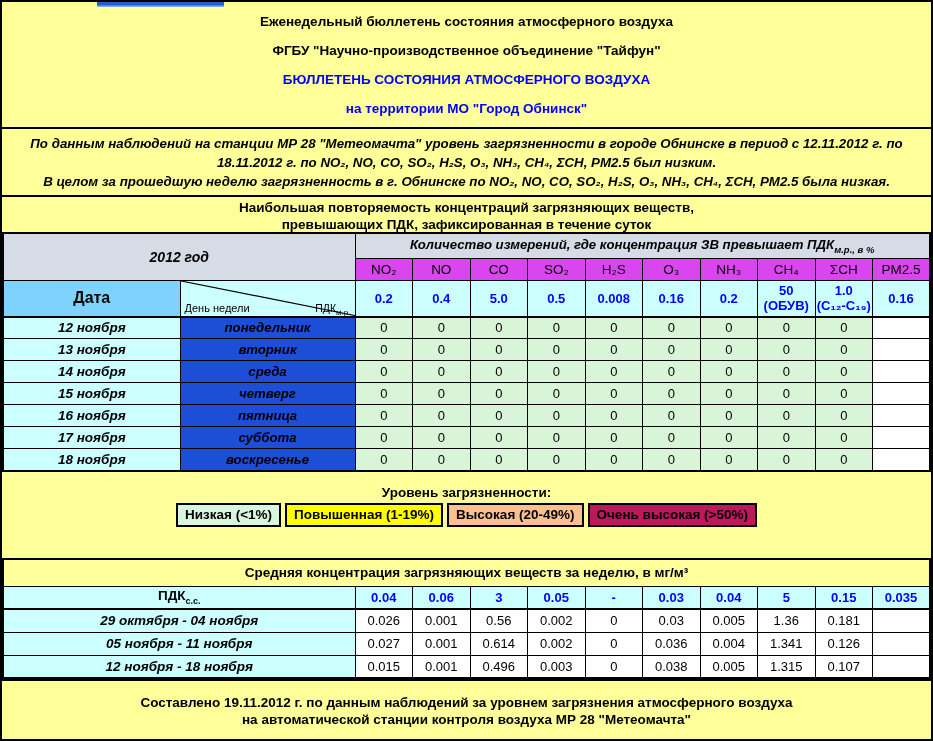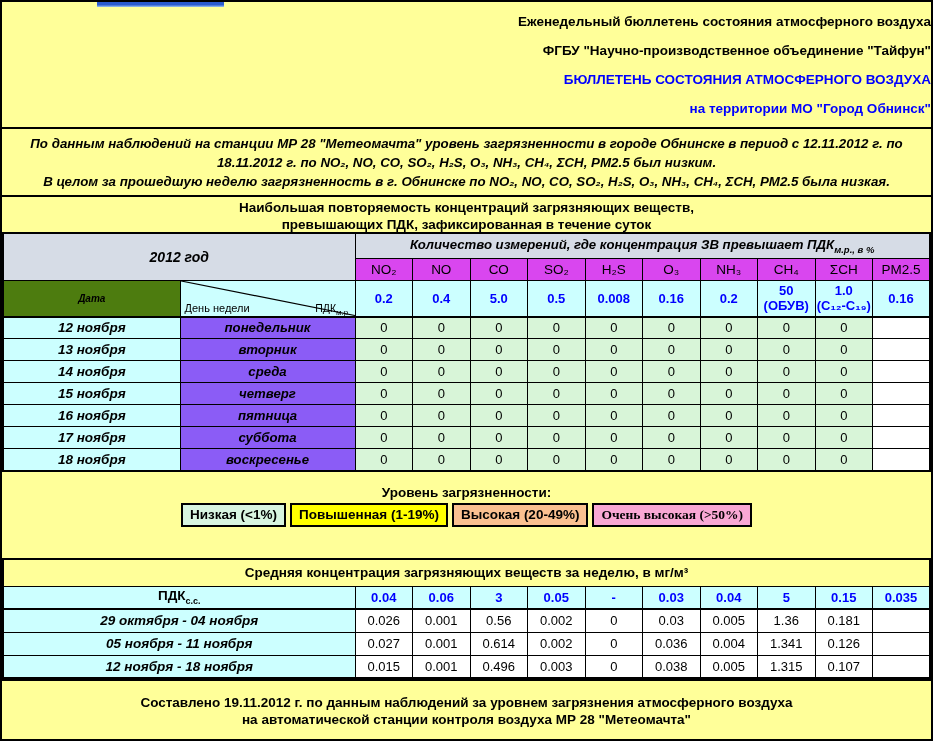--- a/index.html
+++ b/index.html
@@ -13,21 +13,21 @@
     color:#000;
     display:flex;flex-direction:column;
     overflow:hidden;
   }
   .top-artifact{
     position:absolute;left:95px;top:0;width:127px;height:5px;
     background:linear-gradient(to bottom,#2B5BD0 55%,#9FC4F0);
     z-index:5;
   }
   
-  .title-section{height:125px;display:flex;flex-direction:column;justify-content:center;text-align:right;}
+  .title-section{height:125px;display:flex;flex-direction:column;justify-content:center;text-align:center;}
   .title-line{margin:0;padding:7px 0;font-size:13.5px;font-weight:bold;}
   .blue{color:#0000FF;}
   
   .summary-section{
     border-top:2px solid #000;height:68px;box-sizing:border-box;
     padding:5px 8px 0;text-align:center;
     font-weight:bold;font-style:italic;font-size:13.3px;line-height:19px;
   }
   .summary-section p{margin:0;white-space:pre-line;}
   
@@ -39,30 +39,30 @@
   
   table.grid{border-collapse:collapse;table-layout:fixed;width:100%;border:2px solid #000;}
   .grid th,.grid td{border:1px solid #000;padding:0 1px;text-align:center;vertical-align:middle;overflow:hidden;}
   .hdr-blue{background:#D6DCE6;}
   .year-th{font-style:italic;font-weight:bold;font-size:14px;}
   .measure-th{font-style:italic;font-weight:bold;font-size:13.2px;height:24px;}
   .measure-th sub{font-size:9.5px;font-weight:bold;}
   .gas-th{font-weight:normal;font-size:13.5px;background:#d946ef;height:21px;border-bottom:2px solid #000;}
   .pdk-row-h{height:36px;}
   .pdk-row-h td, .pdk-row-h th{border-bottom:2px solid #000;}
-  .date-th{background:#4d7c0f;font-weight:bold;font-size:10px;font-style:italic;}
+  .date-th{background:#7dd3fc;font-weight:bold;font-size:16px;}
   .diag-th{background:#CCFFFF;position:relative;font-weight:normal;padding:0;}
   .diag-th svg{position:absolute;left:0;top:0;width:100%;height:100%;}
   .diag-top{position:absolute;right:4px;top:21px;font-size:10.5px;}
   .diag-top sub{font-size:8px;}
   .diag-bottom{position:absolute;left:4px;bottom:2px;font-size:11px;}
   .pdk-val{background:#CCFFFF;color:#0000FF;font-weight:bold;font-size:13px;white-space:pre-line;line-height:15px;}
   .day-row{height:22px;}
   .cell-date{background:#CCFFFF;font-weight:bold;font-style:italic;font-size:13.5px;}
-  .cell-day{background:#8b5cf6;font-weight:bold;font-style:italic;font-size:13.2px;}
+  .cell-day{background:#1d4ed8;font-weight:bold;font-style:italic;font-size:13.2px;}
   .cell-val{background:#D8F5D8;font-size:13px;}
   .cell-blank{background:#FFFFFF;}
   .thick-left{border-left:2px solid #000;}
   
   .legend-section{height:86px;box-sizing:border-box;text-align:center;padding-top:13px;}
   .legend-title{margin:0 0 3px;font-weight:bold;font-size:13.5px;}
   .legend-row{display:flex;justify-content:center;gap:4px;}
   .legend-box{border:2px solid #000;font-weight:bold;font-size:13.5px;padding:1px 7px;line-height:18px;white-space:nowrap;}
   
   .weekly-hdr{background:#FFFF99;font-weight:bold;font-size:13.5px;height:26px;border-bottom:2px solid #000;}
@@ -261,21 +261,21 @@
       </tbody>
 
   </table>
 
   <div class="legend-section">
     <p class="legend-title">Уровень загрязненности:</p>
     <div class="legend-row" id="legend-row">
         <span class="legend-box" style="background: rgb(216, 245, 224);">Низкая (&lt;1%)</span>
         <span class="legend-box" style="background: rgb(255, 255, 0);">Повышенная (1-19%)</span>
         <span class="legend-box" style="background: rgb(250, 192, 144);">Высокая (20-49%)</span>
-        <span class="legend-box" style="background: #f9a8d4; font-family: Liberation Serif, serif;">Очень высокая (&gt;50%)</span>
+        <span class="legend-box" style="background: #be185d;">Очень высокая (&gt;50%)</span>
       </div>
   </div>
 
   <table class="grid">
     <colgroup>
       <col style="width:352px">
       <col>
         <col>
         <col>
         <col>

